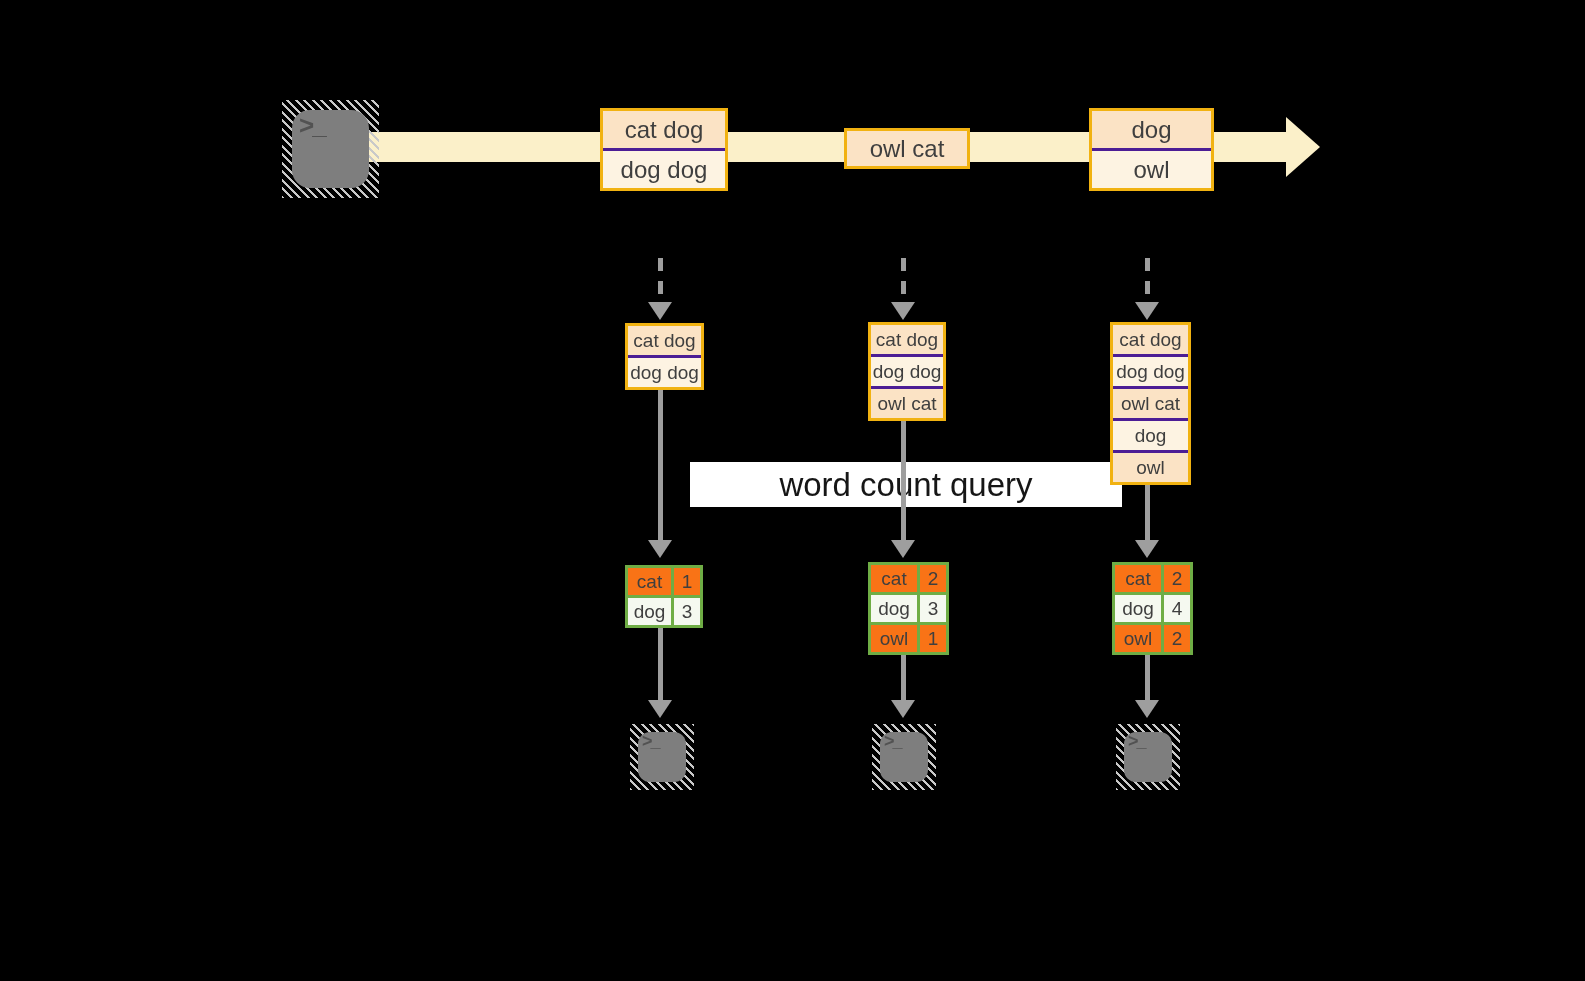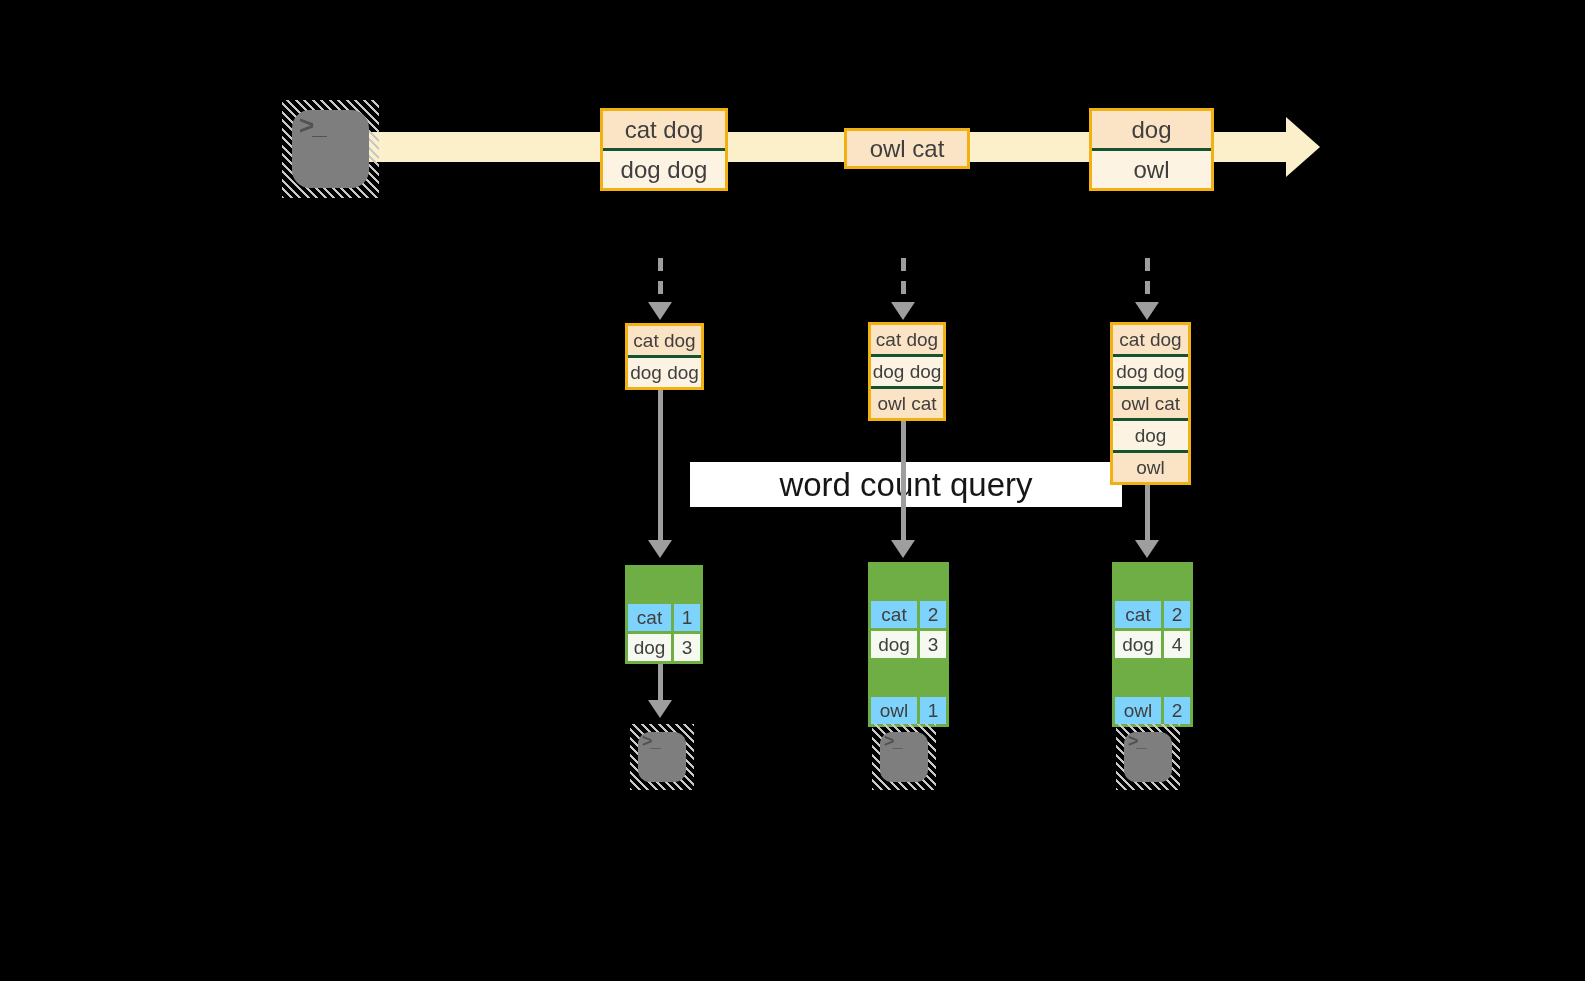--- a/index.html
+++ b/index.html
@@ -20,38 +20,38 @@
   .term-inner{position:absolute;background:#7E7E7E;}
   .term-big .term-inner{inset:10px;border-radius:18px;}
   .term-sm .term-inner{inset:8px;border-radius:12px;}
   .term-glyph{position:absolute;color:#525252;font-weight:bold;letter-spacing:-2px;}
   .term-big .term-glyph{left:17px;top:10px;font-size:26px;}
   .term-sm .term-glyph{left:12px;top:7px;font-size:18px;}
 
   
   .msgbox{position:absolute;border:3px solid #F1B211;z-index:4;background:#F1B211;}
   .cell{display:flex;align-items:center;justify-content:center;color:#3F3F3F;}
-  .cell + .cell{border-top:3px solid #14532d;}
+  .cell + .cell{border-top:3px solid #4c1d95;}
   .tall{height:37px;font-size:24px;}
   .tall1{height:35px;font-size:24px;}
   .qcell{height:29px;font-size:19px;}
   .peach{background:#FBE3C5;}
   .cream{background:#FDF3E2;}
 
   
   .queryband{position:absolute;left:690px;top:462px;width:432px;height:45px;background:#FFFFFF;
              z-index:2;display:flex;align-items:center;justify-content:center;
              font-size:33px;color:#161616;}
 
   
   .ctable{position:absolute;display:grid;grid-template-columns:1fr 26px;gap:3px;padding:3px;
           background:#6FAD45;z-index:4;}
   .tc{height:27px;display:flex;align-items:center;justify-content:center;
       font-size:19px;color:#3F3F3F;}
-  .fa{background:#7dd3fc;margin-top:36px;}
+  .fa{background:#f97316;}
   .fb{background:#F5F9F0;}
 
   
   .vline{position:absolute;width:5px;background:#9E9E9E;z-index:3;}
   .dline{position:absolute;width:5px;z-index:3;
          background:repeating-linear-gradient(180deg,#9E9E9E 0 13px,rgba(0,0,0,0) 13px 23px);}
   .ahead{position:absolute;width:0;height:0;z-index:3;
          border-left:12px solid transparent;border-right:12px solid transparent;
          border-top:18px solid #9E9E9E;}
 </style>

